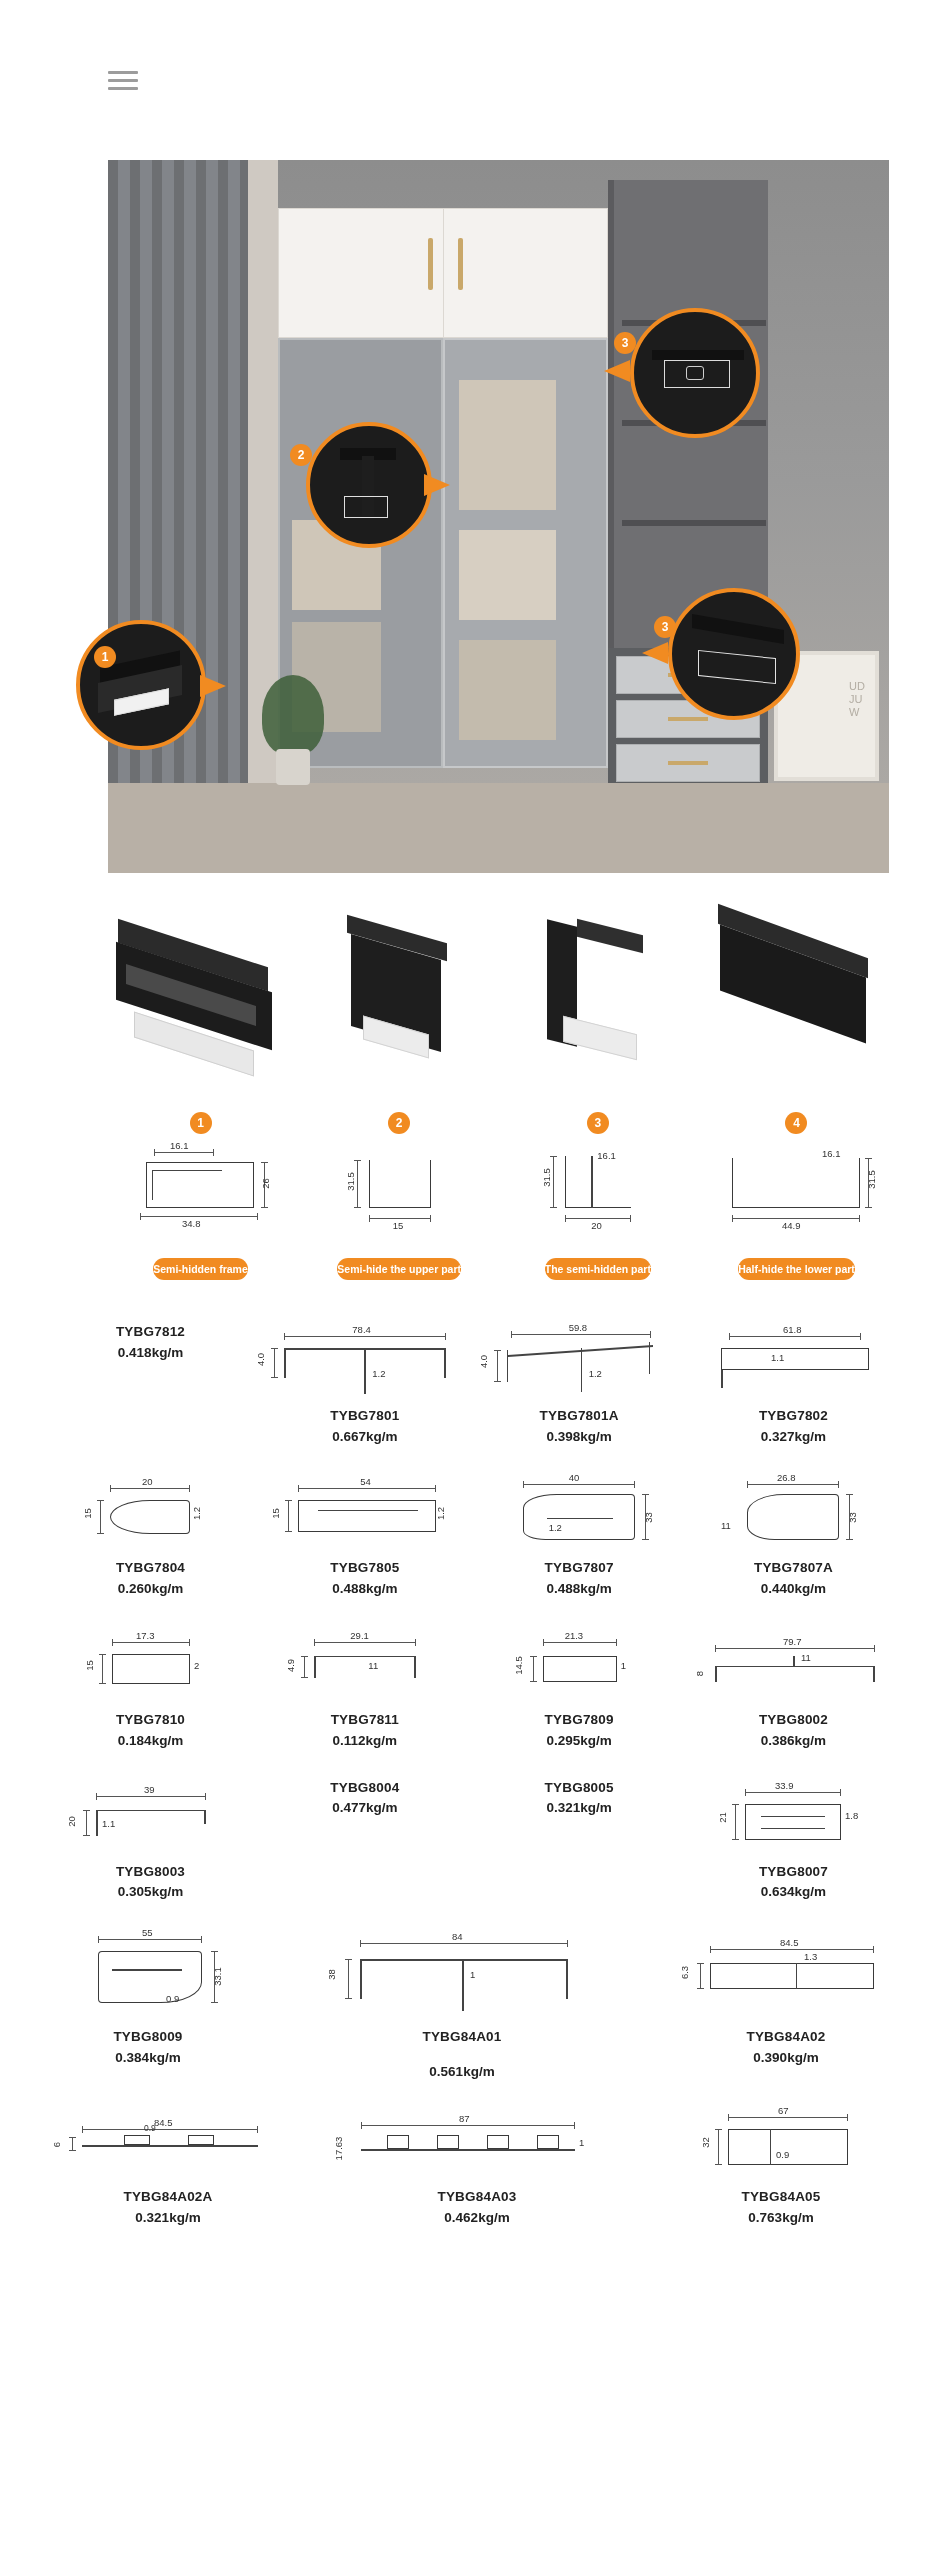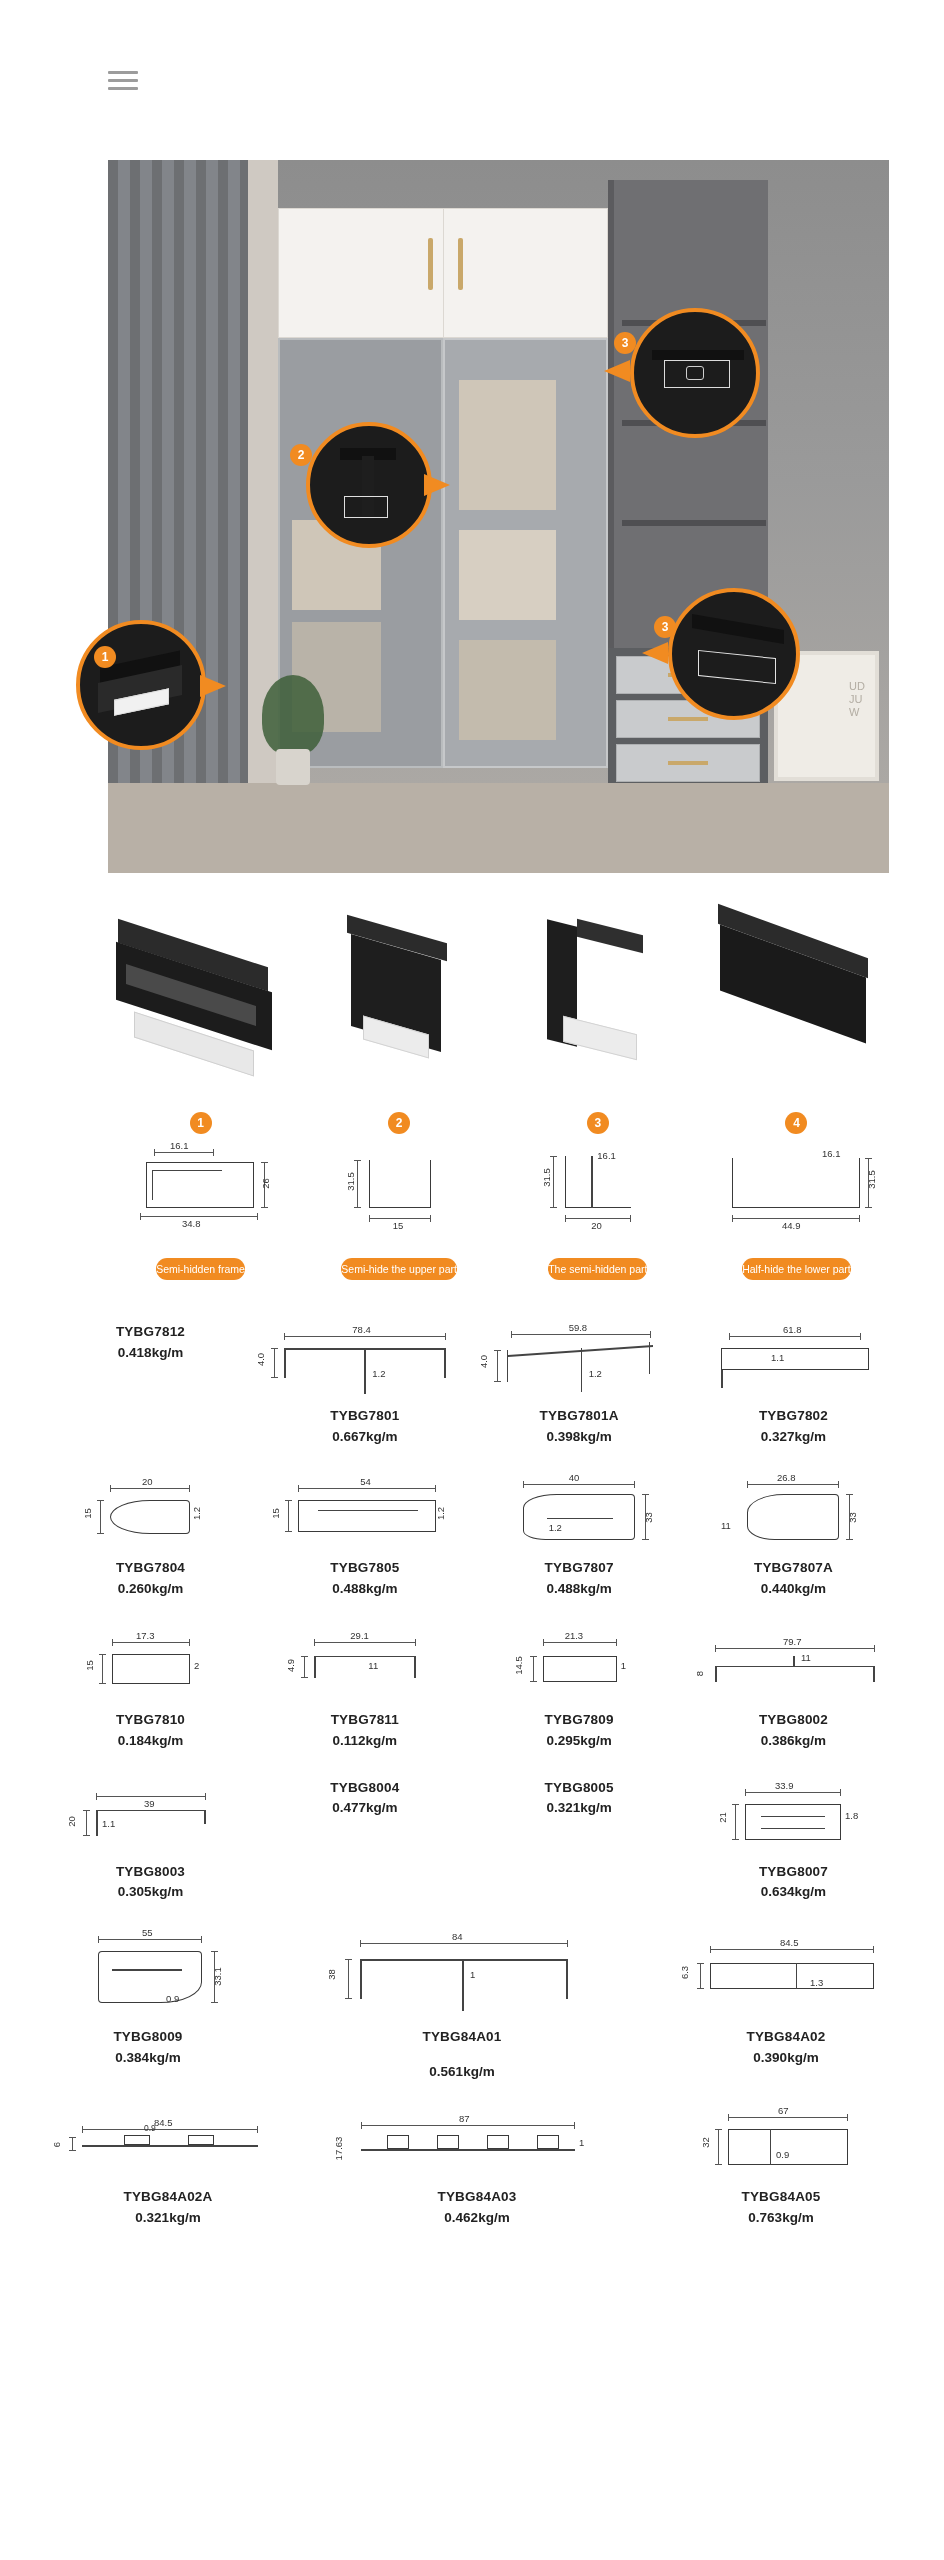--- a/index.html
+++ b/index.html
@@ -120,21 +120,21 @@
     height:185px; position:relative;
   }
   .num-badge {
     width:22px;height:22px;border-radius:50%;background:#f18b21;color:#fff;
     font-size:12px;font-weight:bold;display:flex;align-items:center;justify-content:center;
     margin:14px auto 10px;
   }
   .dim-box { height:110px; position:relative; }
   .tag {
     display:inline-block; background:#f18b21; color:#fff;
-    font-size:10.5px; font-weight:normal; padding:5px 0; border-radius:12px;
+    font-size:10.5px; font-weight:bold; padding:5px 0; border-radius:12px;
     margin-top:4px; white-space:nowrap;
   }
 
   
   .parts {
     margin: 42px 48px 0 48px;
   }
   .parts-row {
     display:flex;
     justify-content:space-between;
@@ -518,21 +518,21 @@
       </div>
     </div>
 
     <div class="parts-row">
       <div class="part">
         <div class="part-draw">
           <div class="seg" style="left:48px; top:32px; width:110px; height:1.6px;"></div>
           <div class="seg" style="left:48px; top:32px; width:1.6px; height:26px;"></div>
           <div class="seg" style="left:156px; top:32px; width:1.6px; height:14px;"></div>
           <div class="dimline" style="left:48px; top:18px; width:110px;"></div>
-          <div class="lbl" style="left:96px; top:20px;">39</div>
+          <div class="lbl" style="left:96px; top:6px;">39</div>
           <div class="vdim" style="left:38px; top:32px; height:26px;"></div>
           <div class="lbl rot" style="left:18px; top:38px;">20</div>
           <div class="lbl" style="left:54px; top:40px;">1.1</div>
         </div>
         <div class="part-code">TYBG8003</div>
         <div class="part-weight">0.305kg/m</div>
       </div>
 
       <div class="part">
         <div class="part-code">TYBG8004</div>
@@ -592,21 +592,21 @@
       </div>
 
       <div class="part" style="width:220px;">
         <div class="part-draw" style="height:92px;">
           <div class="shape" style="left:34px; top:34px; width:164px; height:26px;"></div>
           <div class="seg" style="left:120px; top:34px; width:1.4px; height:26px;"></div>
           <div class="dimline" style="left:34px; top:20px; width:164px;"></div>
           <div class="lbl" style="left:104px; top:8px;">84.5</div>
           <div class="vdim" style="left:24px; top:34px; height:26px;"></div>
           <div class="lbl rot" style="left:2px; top:38px;">6.3</div>
-          <div class="lbl" style="left:128px; top:48px;margin-left:6px;">1.3</div>
+          <div class="lbl" style="left:128px; top:22px;">1.3</div>
         </div>
         <div class="part-code">TYBG84A02</div>
         <div class="part-weight">0.390kg/m</div>
       </div>
     </div>
 
     <div class="parts-row">
       <div class="part" style="width:240px;">
         <div class="part-draw" style="height:72px;">
           <div class="seg" style="left:34px; top:36px; width:176px; height:1.6px;"></div>

